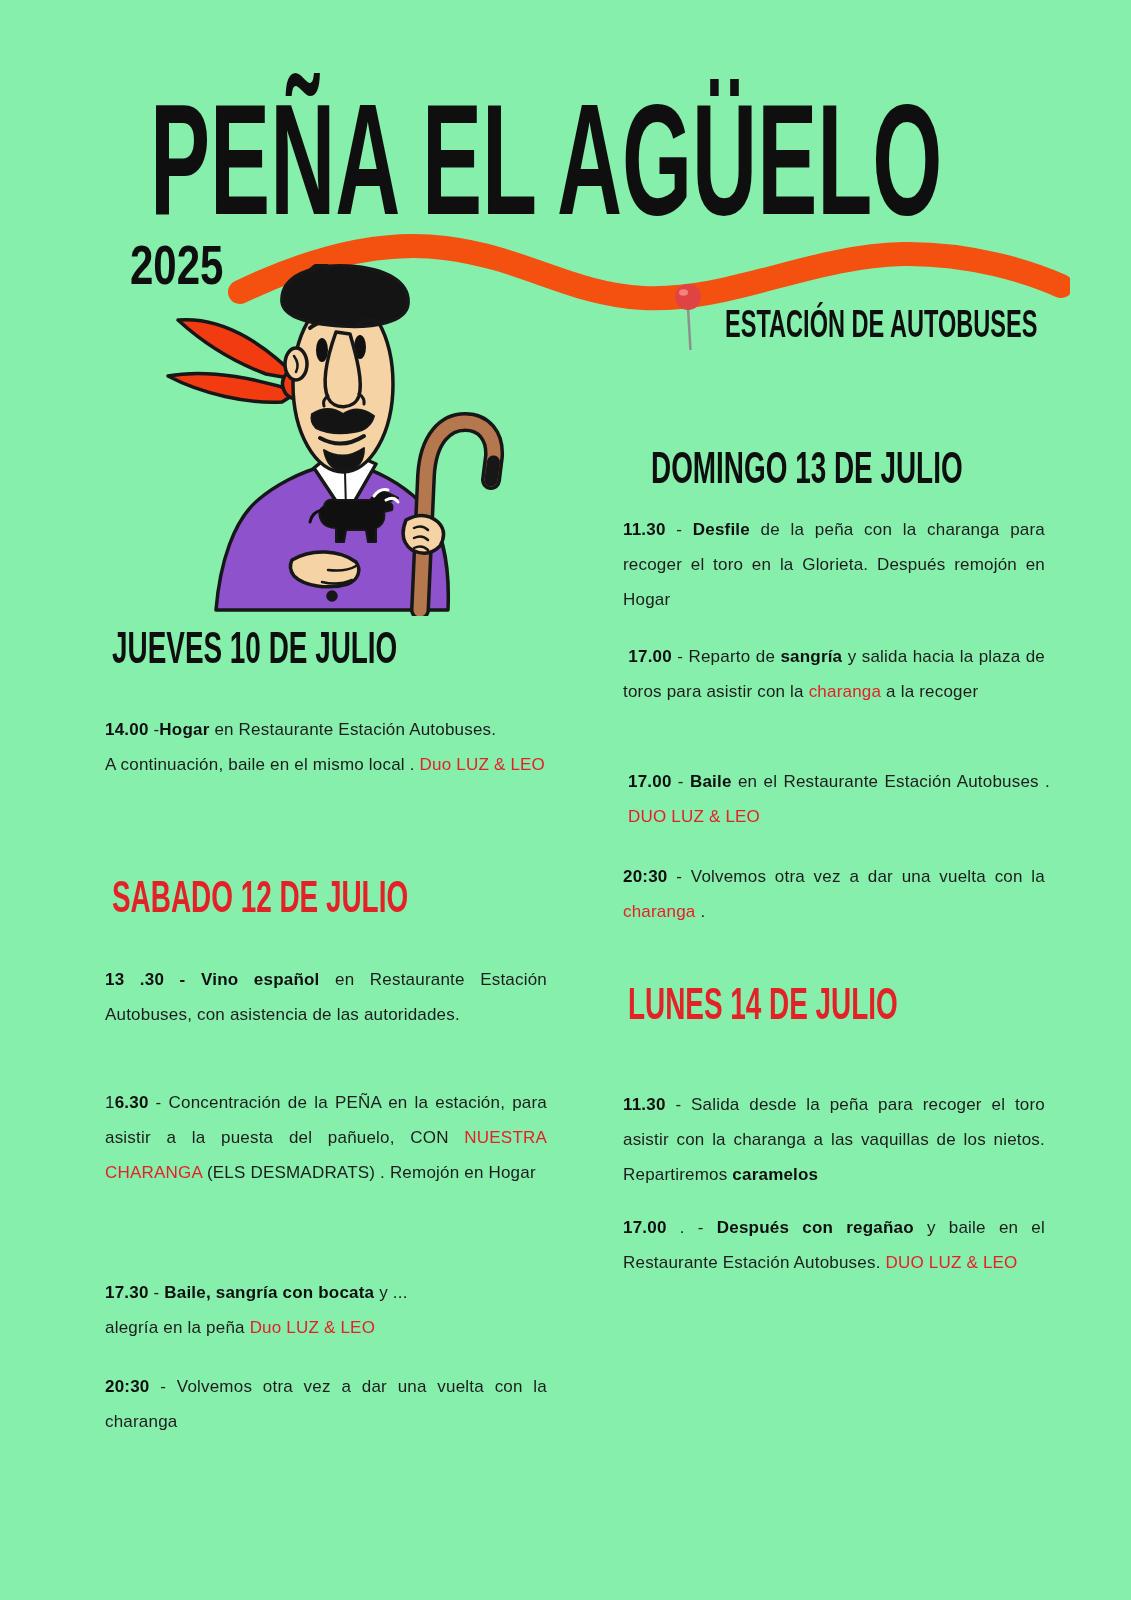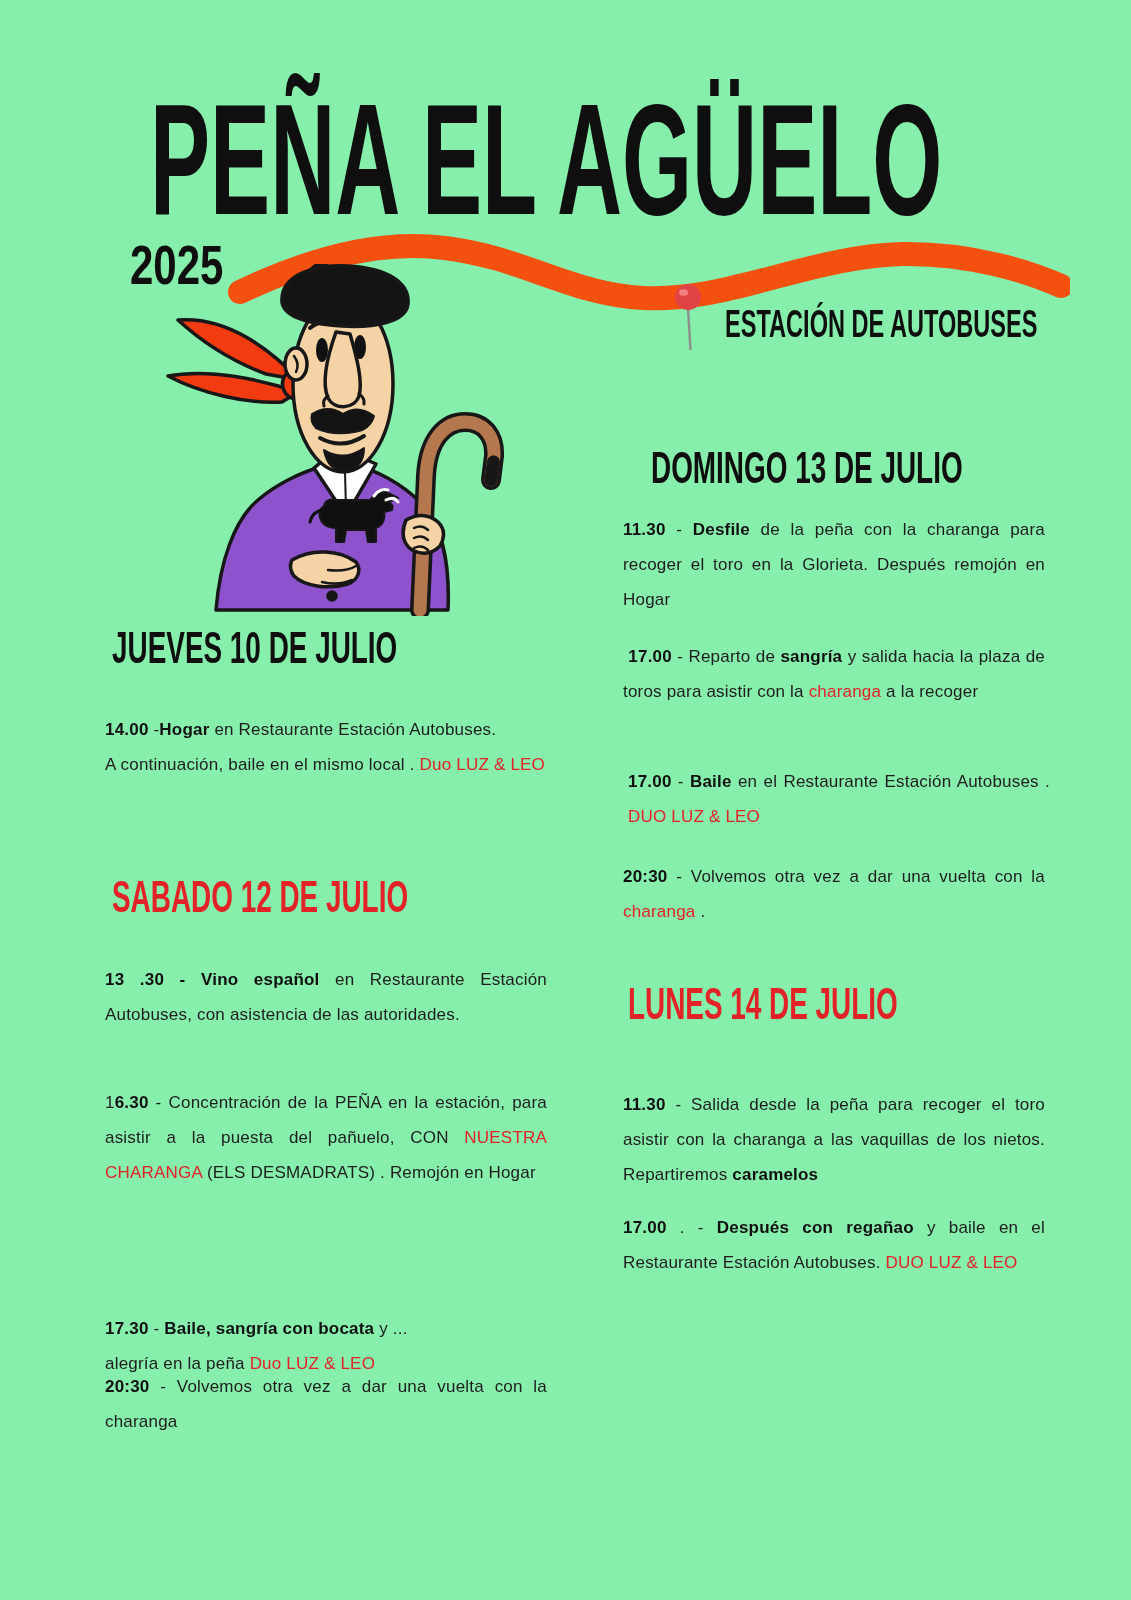--- a/index.html
+++ b/index.html
@@ -100,21 +100,21 @@
       </g>
     </g>
   </svg>
 
   <div id="col-left">
       <div class="heading blk" style="top: 625px; left: 112px; width: 442px;">JUEVES 10 DE JULIO</div>
       <p class="para" style="top: 712px; left: 105px; width: 442px;"><span class="b">14.00 </span><span class="n">-</span><span class="b">Hogar</span><span class="n"> en Restaurante Estación Autobuses.</span><br><span class="n">A continuación, baile en el mismo local . </span><span class="r">Duo LUZ &amp; LEO</span></p>
       <div class="heading red" style="top: 874px; left: 112px; width: 442px;">SABADO 12 DE JULIO</div>
       <p class="para" style="top: 962px; left: 105px; width: 442px;"><span class="b">13 .30 - Vino español</span><span class="n"> en Restaurante Estación Autobuses, con asistencia de las autoridades.</span></p>
       <p class="para" style="top: 1085px; left: 105px; width: 442px;"><span class="n">1</span><span class="b">6.30</span><span class="n"> - Concentración de la PEÑA en la estación, para asistir a la puesta del pañuelo, CON </span><span class="r">NUESTRA CHARANGA</span><span class="n"> (ELS DESMADRATS) . Remojón en Hogar</span></p>
-      <p class="para" style="top: 1275px; left: 105px; width: 442px; margin-top: 36px;"><span class="b">17.30</span><span class="n"> - </span><span class="b">Baile, sangría con bocata</span><span class="n"> y ...</span><br><span class="n">alegría en la peña </span><span class="r">Duo LUZ &amp; LEO</span></p>
+      <p class="para" style="top: 1275px; left: 105px; width: 442px;"><span class="b">17.30</span><span class="n"> - </span><span class="b">Baile, sangría con bocata</span><span class="n"> y ...</span><br><span class="n">alegría en la peña </span><span class="r">Duo LUZ &amp; LEO</span></p>
       <p class="para" style="top: 1369px; left: 105px; width: 442px;"><span class="b">20:30</span><span class="n"> - Volvemos otra vez a dar una vuelta con la charanga</span></p>
     </div>
   <div id="col-right">
       <div class="heading blk" style="top: 445px; left: 651px; width: 422px;">DOMINGO 13 DE JULIO</div>
       <p class="para" style="top: 512px; left: 623px; width: 422px;"><span class="b">11.30</span><span class="n"> - </span><span class="b">Desfile</span><span class="n"> de la peña con la charanga para recoger el toro en la Glorieta. Después remojón en Hogar</span></p>
       <p class="para" style="top: 639px; left: 623px; width: 422px;"><span class="b">&nbsp;17.00</span><span class="n"> - Reparto de </span><span class="b">sangría</span><span class="n"> y salida hacia la plaza de toros para asistir con la </span><span class="r">charanga</span><span class="n"> a la recoger</span></p>
       <p class="para" style="top: 764px; left: 628px; width: 422px;"><span class="b">17.00</span><span class="n"> - </span><span class="b">Baile</span><span class="n"> en el Restaurante Estación Autobuses . </span><span class="r">DUO LUZ &amp; LEO</span></p>
       <p class="para" style="top: 859px; left: 623px; width: 422px;"><span class="b">20:30</span><span class="n"> - Volvemos otra vez a dar una vuelta con la </span><span class="r">charanga</span><span class="n"> .</span></p>
       <div class="heading red" style="top: 981px; left: 628px; width: 422px;">LUNES 14 DE JULIO</div>
       <p class="para" style="top: 1055px; left: 623px; width: 422px; margin-top: 32px;"><span class="b">11.30</span><span class="n"> - Salida desde la peña para recoger el toro asistir con la charanga a las vaquillas de los nietos. Repartiremos </span><span class="b">caramelos</span></p>

